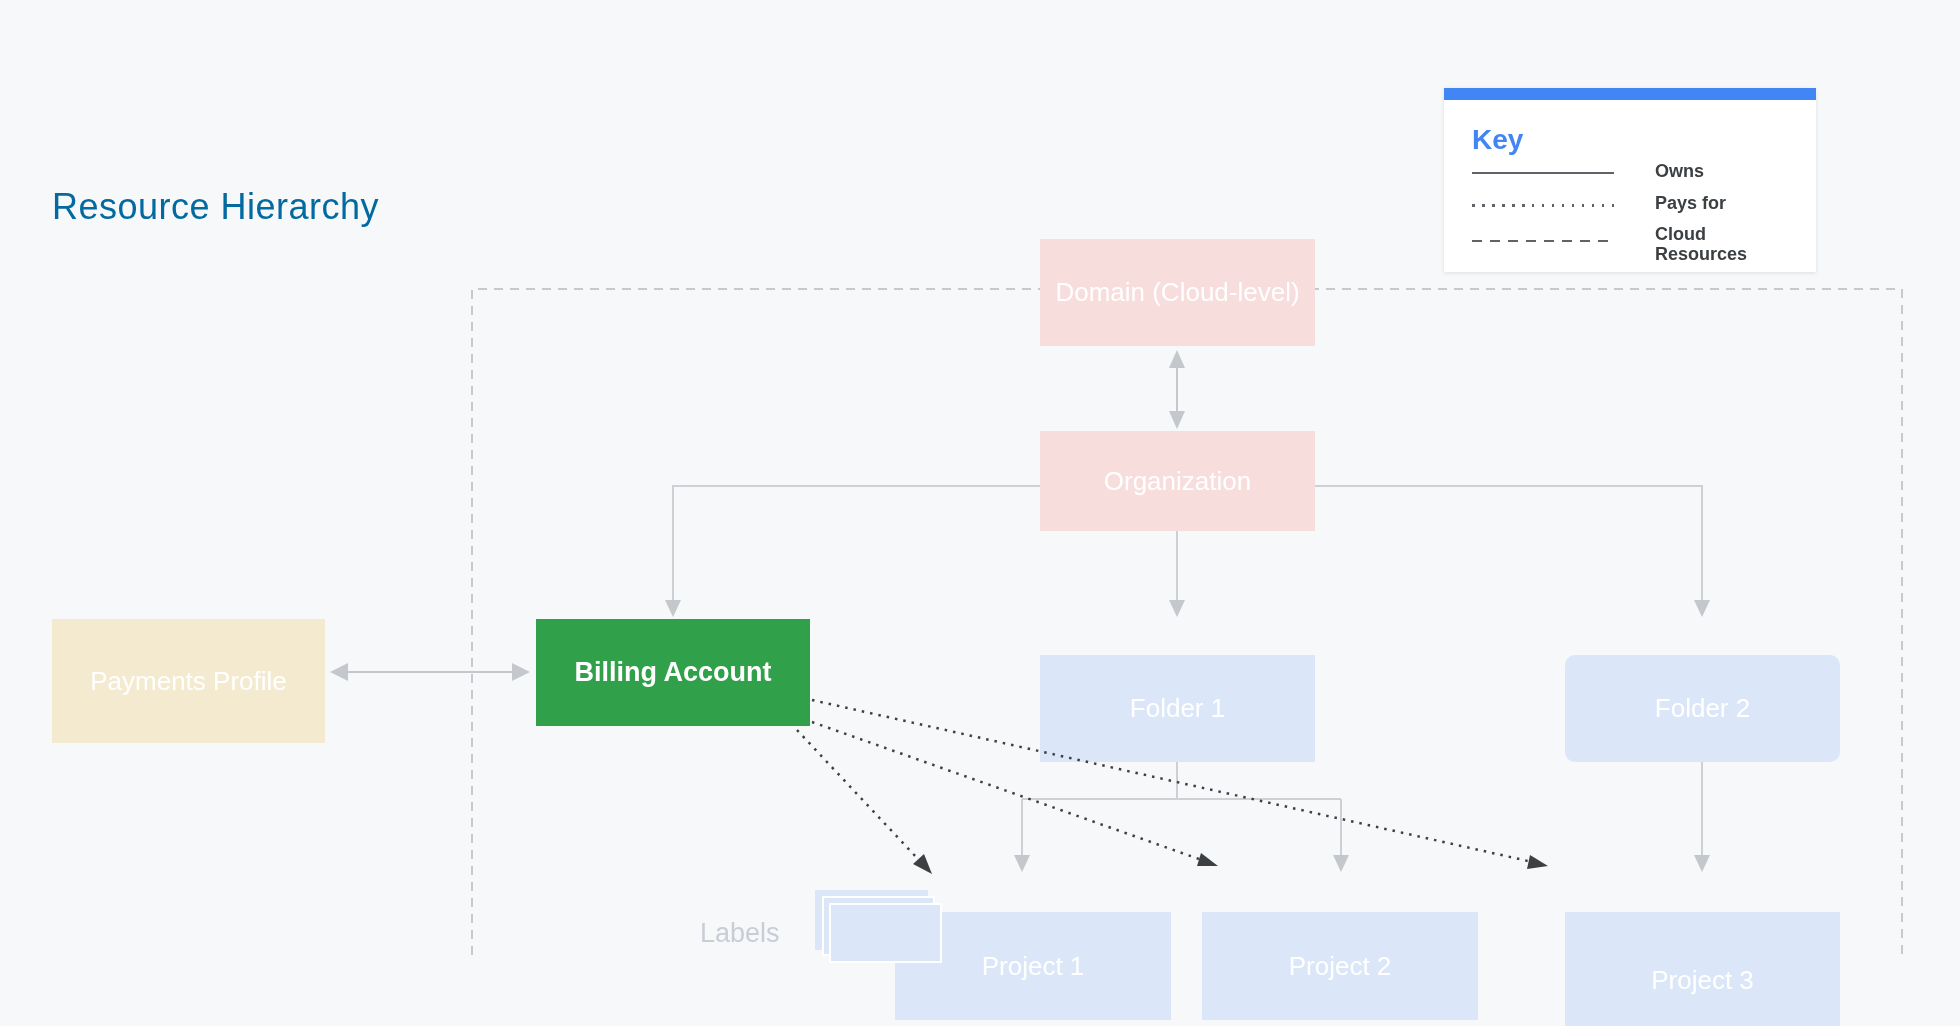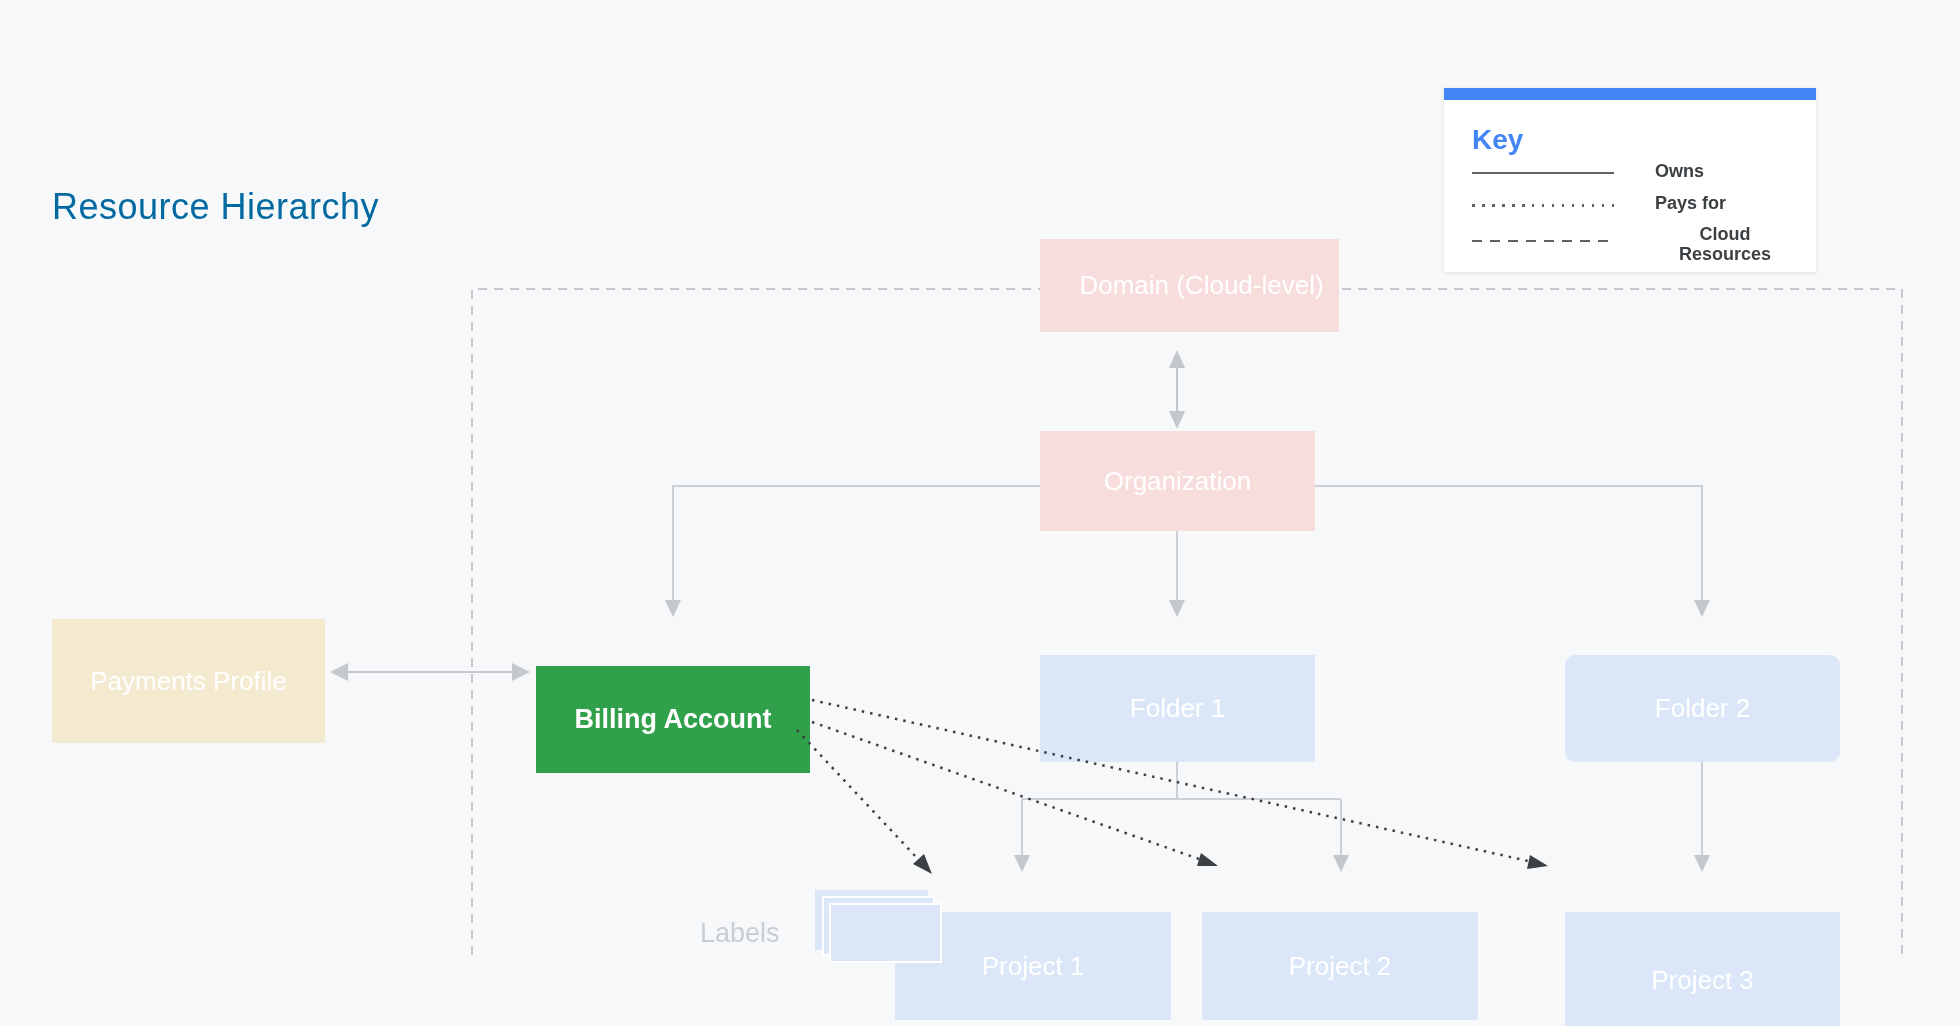--- a/index.html
+++ b/index.html
@@ -29,21 +29,21 @@
   .key-bar{position:absolute;left:0;top:0;right:0;height:12px;background:#4285f4;}
   .key-title{position:absolute;left:28px;top:36px;font-size:28px;font-weight:700;color:#4285f4;}
   .key-line{position:absolute;left:28px;width:142px;height:3px;}
   .key-line.solid{top:84px;height:2px;background:#5f6368;}
   .key-line.dotted{top:116px;background:repeating-linear-gradient(to right,#5f6368 0 2.5px,transparent 2.5px 10px);}
   .key-line.dashed{top:152px;height:2px;background:repeating-linear-gradient(to right,#5f6368 0 10px,transparent 10px 18px);}
   .key-label{position:absolute;left:211px;width:140px;font-size:18px;font-weight:700;
              color:#3c4043;line-height:20px;}
   .key-label.r1{top:73px;}
   .key-label.r2{top:105px;}
-  .key-label.r3{top:136px;text-align:center;}
+  .key-label.r3{top:136px;}
 </style>
 </head>
 <body>
 
 <div class="canvas">
 
   <svg class="layer" width="1960" height="1026">
 
     <path d="M472 955 L472 289 L1902 289 L1902 955" fill="none" stroke="#c6c9ce" stroke-width="2" stroke-dasharray="9 7"></path>
 
@@ -81,33 +81,33 @@
     </g>
 
     <g>
       <path d="M1702 726 V856" fill="none" stroke="#cdd0d4" stroke-width="2"></path>
       <polygon points="1702,872 1694,855 1710,855" fill="#c4c7cb"></polygon>
     </g>
   </svg>
 
   <div class="page-title">Resource Hierarchy</div>
 
-  <div class="node pink" style="left:1040px;top:239px;width:275px;height:93px;padding-left:24px;">
+  <div class="node pink" style="left:1040px;top:239px;width:275px;height:107px;">
     <span>Domain (Cloud-level)</span>
   </div>
 
   <div class="node pink" style="left:1040px;top:431px;width:275px;height:100px;">
     <span>Organization</span>
   </div>
 
   <div class="node beige" style="left:52px;top:619px;width:273px;height:124px;">
     <span>Payments Profile</span>
   </div>
 
-  <div class="node green" style="left:536px;top:619px;width:274px;height:107px;margin-top:47px;">
+  <div class="node green" style="left:536px;top:619px;width:274px;height:107px;">
     <span>Billing Account</span>
   </div>
 
   <div class="node blue" style="left:1040px;top:619px;width:275px;height:107px;">
     <span>Folder 1</span>
   </div>
 
   <div class="node blue" style="left:1565px;top:619px;width:275px;height:107px;border-radius:10px;">
     <span>Folder 2</span>
   </div>

